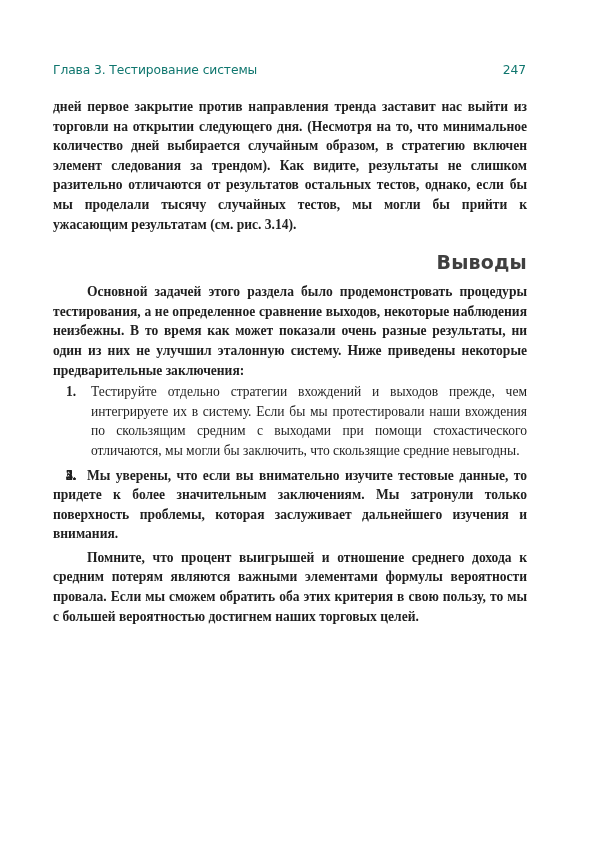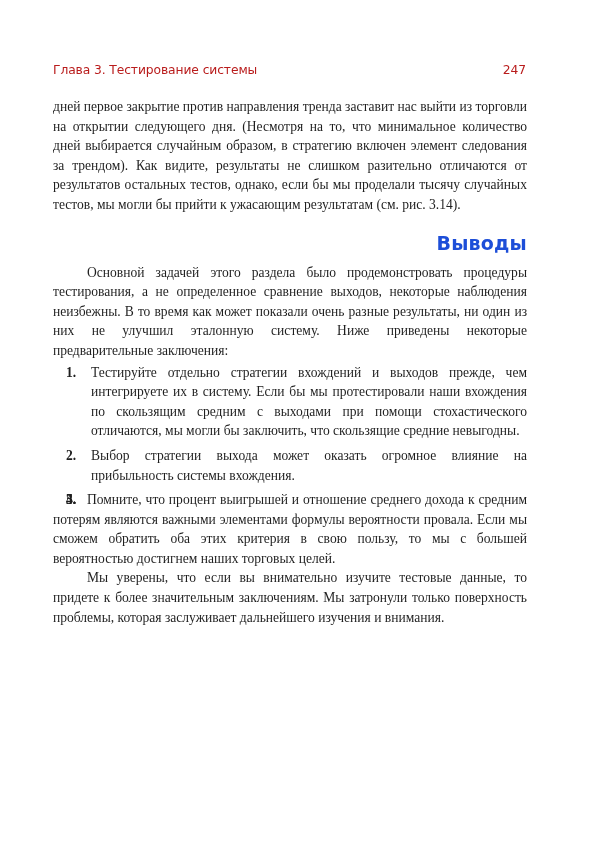--- a/index.html
+++ b/index.html
@@ -20,47 +20,47 @@
     top: 0;
     width: 474px;
   }
   .running-head {
     position: absolute;
     top: 63px;
     left: 0;
     width: 474px;
     font-family: "DejaVu Sans", sans-serif;
     font-size: 12.3px;
-    color: #b91c1c;
+    color: #0f766e;
     display: flex;
     justify-content: space-between;
     letter-spacing: -0.1px;
   }
   .running-head .num { padding-right: 1px; }
   .text {
     position: absolute;
     top: 97px;
     left: 0;
     width: 474px;
     font-family: "Liberation Serif", serif;
     font-size: 13.55px;
     line-height: 19.6px;
     text-align: justify;
     color: #1f1f1f;
   }
-  .text p { margin: 0; }
+  .text p { margin: 0; font-weight: bold; }
   .indent { text-indent: 34px; }
   .heading {
     font-family: "DejaVu Sans", sans-serif;
     font-weight: bold;
     font-size: 19px;
     text-align: right;
     margin: 16px 0 8px 0 !important;
     line-height: 24px;
-    color: #1d4ed8;
+    color: #404040;
     letter-spacing: 0.2px;
   }
   ol.conclusions {
     list-style: none;
     margin: 2px 0 0 0;
     padding: 0;
   }
   ol.conclusions li {
     position: relative;
     padding-left: 25px;
@@ -91,29 +91,28 @@
 
     <p class="indent">Основной задачей этого раздела было продемонстровать процедуры тестирования, а не определенное сравнение выходов, некоторые наблюдения неизбежны. В то время как может показали очень разные результаты, ни один из них не улучшил эталонную систему. Ниже приведены некоторые предварительные заключения:</p>
 
     <ol class="conclusions">
       <li>
         <span class="marker">1.</span>
         <span>Тестируйте отдельно стратегии вхождений и выходов прежде, чем интегрируете их в систему. Если бы мы протестировали наши вхождения по скользящим средним с выходами при помощи стохастического отличаются, мы могли бы заключить, что скользящие средние невыгодны.</span>
       </li>
       <li>
         <span class="marker">2.</span>
-        <span>Выбор стратегии выхода может оказать огромное влияние на прибыльность системы вхождения.</span>
       </li>
       <li>
         <span class="marker">3.</span>
       </li>
       <li>
         <span class="marker">4.</span>
       </li>
       <li>
         <span class="marker">5.</span>
       </li>
     </ol>
 
+    <p class="indent">Мы уверены, что если вы внимательно изучите тестовые данные, то придете к более значительным заключениям. Мы затронули только поверхность проблемы, которая заслуживает дальнейшего изучения и внимания.</p>
     <p class="indent after-list">Помните, что процент выигрышей и отношение среднего дохода к средним потерям являются важными элементами формулы вероятности провала. Если мы сможем обратить оба этих критерия в свою пользу, то мы с большей вероятностью достигнем наших торговых целей.</p>
-    <p class="indent">Мы уверены, что если вы внимательно изучите тестовые данные, то придете к более значительным заключениям. Мы затронули только поверхность проблемы, которая заслуживает дальнейшего изучения и внимания.</p>
   </div>
 </div>
 
 </body></html>

